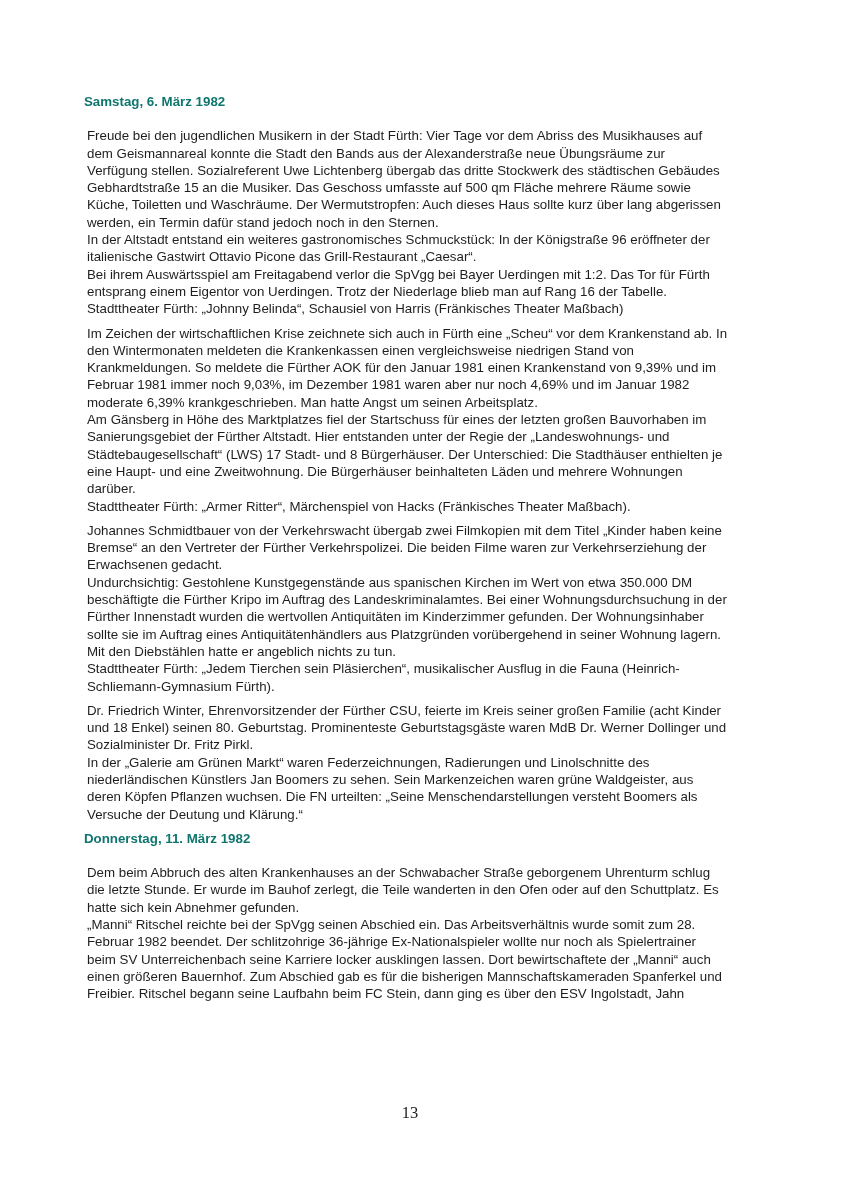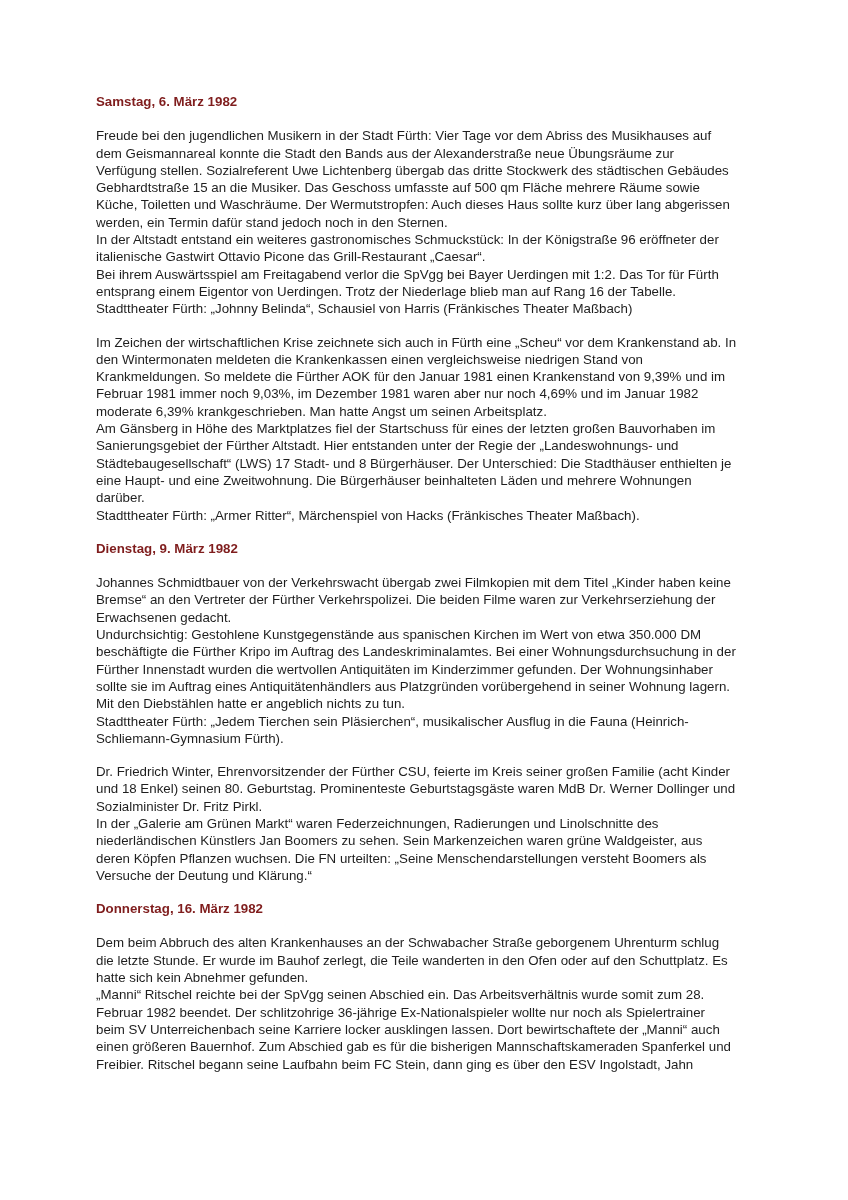--- a/index.html
+++ b/index.html
@@ -20,25 +20,25 @@
     line-height: 17.3px;
     color: #1e1e1e;
     overflow: hidden;
   }
   .section { margin: 7px 0 0 0; }
   .section:first-child { margin-top: 0; }
   .section h2 {
     font-size: 13.3px;
     line-height: 17.3px;
     font-weight: bold;
-    margin: 0 0 17px 16px;
-    color: #7f1d1d;
+    margin: 0 0 17px 4px;
+    color: #0f766e;
   }
   .section p {
-    margin: 16px;
+    margin: 7px;
     white-space: pre-line;
     max-width: 700px;
   }
   .page-number {
     position: absolute;
     left: 0;
     right: 28px;
     top: 1104px;
     text-align: center;
     font-family: "Liberation Serif", "DejaVu Serif", serif;
@@ -74,21 +74,20 @@
 moderate 6,39% krankgeschrieben. Man hatte Angst um seinen Arbeitsplatz.
 Am Gänsberg in Höhe des Marktplatzes fiel der Startschuss für eines der letzten großen Bauvorhaben im
 Sanierungsgebiet der Fürther Altstadt. Hier entstanden unter der Regie der „Landeswohnungs- und
 Städtebaugesellschaft“ (LWS) 17 Stadt- und 8 Bürgerhäuser. Der Unterschied: Die Stadthäuser enthielten je
 eine Haupt- und eine Zweitwohnung. Die Bürgerhäuser beinhalteten Läden und mehrere Wohnungen
 darüber.
 Stadttheater Fürth: „Armer Ritter“, Märchenspiel von Hacks (Fränkisches Theater Maßbach).</p>
   </div>
 
   <div class="section">
-    <h2>Dienstag, 9. März 1982</h2>
     <p>Johannes Schmidtbauer von der Verkehrswacht übergab zwei Filmkopien mit dem Titel „Kinder haben keine
 Bremse“ an den Vertreter der Fürther Verkehrspolizei. Die beiden Filme waren zur Verkehrserziehung der
 Erwachsenen gedacht.
 Undurchsichtig: Gestohlene Kunstgegenstände aus spanischen Kirchen im Wert von etwa 350.000 DM
 beschäftigte die Fürther Kripo im Auftrag des Landeskriminalamtes. Bei einer Wohnungsdurchsuchung in der
 Fürther Innenstadt wurden die wertvollen Antiquitäten im Kinderzimmer gefunden. Der Wohnungsinhaber
 sollte sie im Auftrag eines Antiquitätenhändlers aus Platzgründen vorübergehend in seiner Wohnung lagern.
 Mit den Diebstählen hatte er angeblich nichts zu tun.
 Stadttheater Fürth: „Jedem Tierchen sein Pläsierchen“, musikalischer Ausflug in die Fauna (Heinrich-
 Schliemann-Gymnasium Fürth).</p>
@@ -98,25 +97,26 @@
     <p>Dr. Friedrich Winter, Ehrenvorsitzender der Fürther CSU, feierte im Kreis seiner großen Familie (acht Kinder
 und 18 Enkel) seinen 80. Geburtstag. Prominenteste Geburtstagsgäste waren MdB Dr. Werner Dollinger und
 Sozialminister Dr. Fritz Pirkl.
 In der „Galerie am Grünen Markt“ waren Federzeichnungen, Radierungen und Linolschnitte des
 niederländischen Künstlers Jan Boomers zu sehen. Sein Markenzeichen waren grüne Waldgeister, aus
 deren Köpfen Pflanzen wuchsen. Die FN urteilten: „Seine Menschendarstellungen versteht Boomers als
 Versuche der Deutung und Klärung.“</p>
   </div>
 
   <div class="section">
-    <h2>Donnerstag, 16. März 1982</h2>
+    <h2>Donnerstag, 11. März 1982</h2>
     <p>Dem beim Abbruch des alten Krankenhauses an der Schwabacher Straße geborgenem Uhrenturm schlug
 die letzte Stunde. Er wurde im Bauhof zerlegt, die Teile wanderten in den Ofen oder auf den Schuttplatz. Es
 hatte sich kein Abnehmer gefunden.
 „Manni“ Ritschel reichte bei der SpVgg seinen Abschied ein. Das Arbeitsverhältnis wurde somit zum 28.
 Februar 1982 beendet. Der schlitzohrige 36-jährige Ex-Nationalspieler wollte nur noch als Spielertrainer
 beim SV Unterreichenbach seine Karriere locker ausklingen lassen. Dort bewirtschaftete der „Manni“ auch
 einen größeren Bauernhof. Zum Abschied gab es für die bisherigen Mannschaftskameraden Spanferkel und
 Freibier. Ritschel begann seine Laufbahn beim FC Stein, dann ging es über den ESV Ingolstadt, Jahn</p>
   </div>
 
+  <div class="page-number">13</div>
 
 </div>
 
 </body></html>

